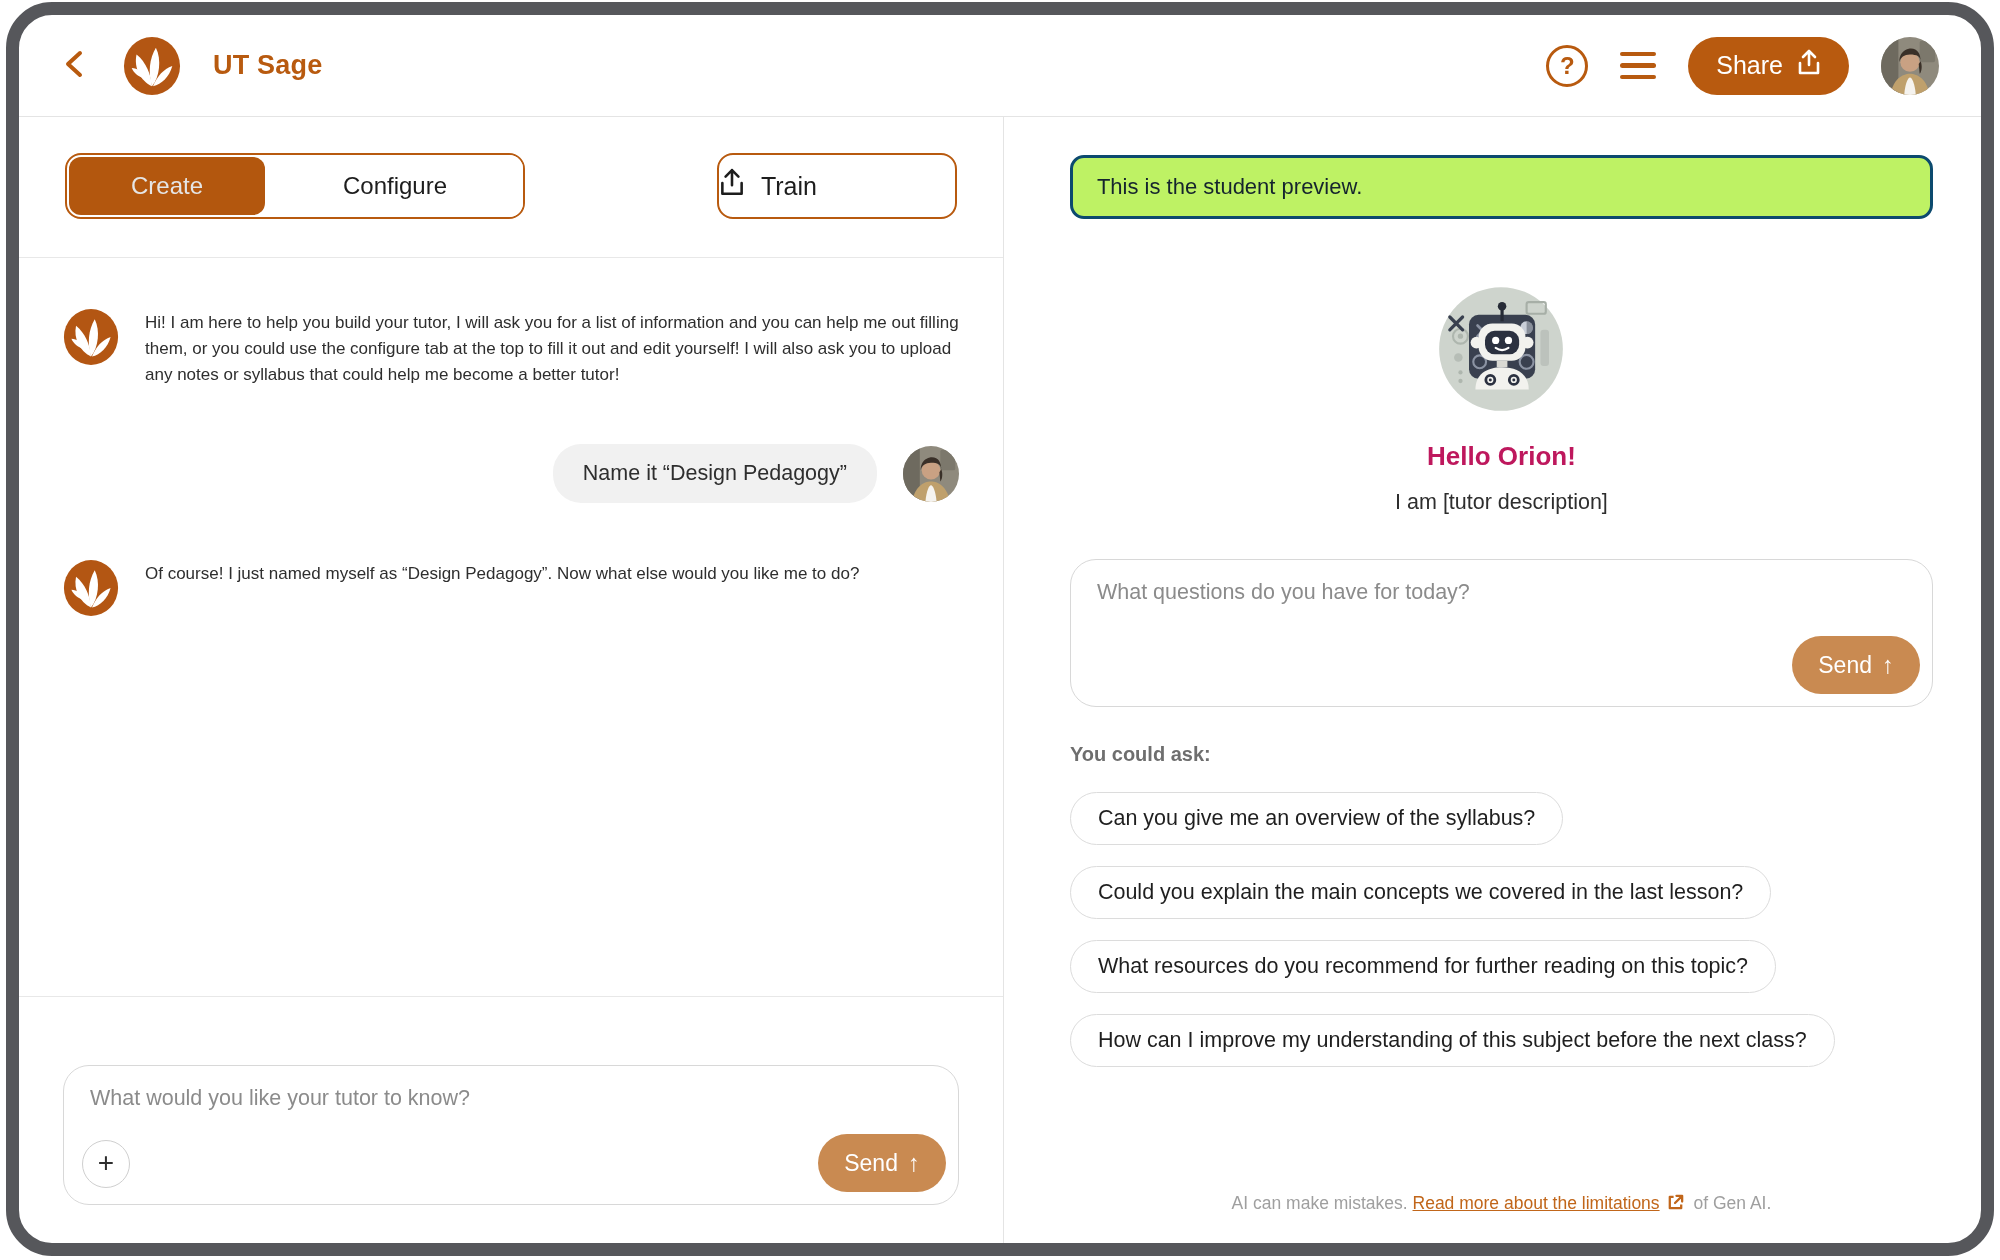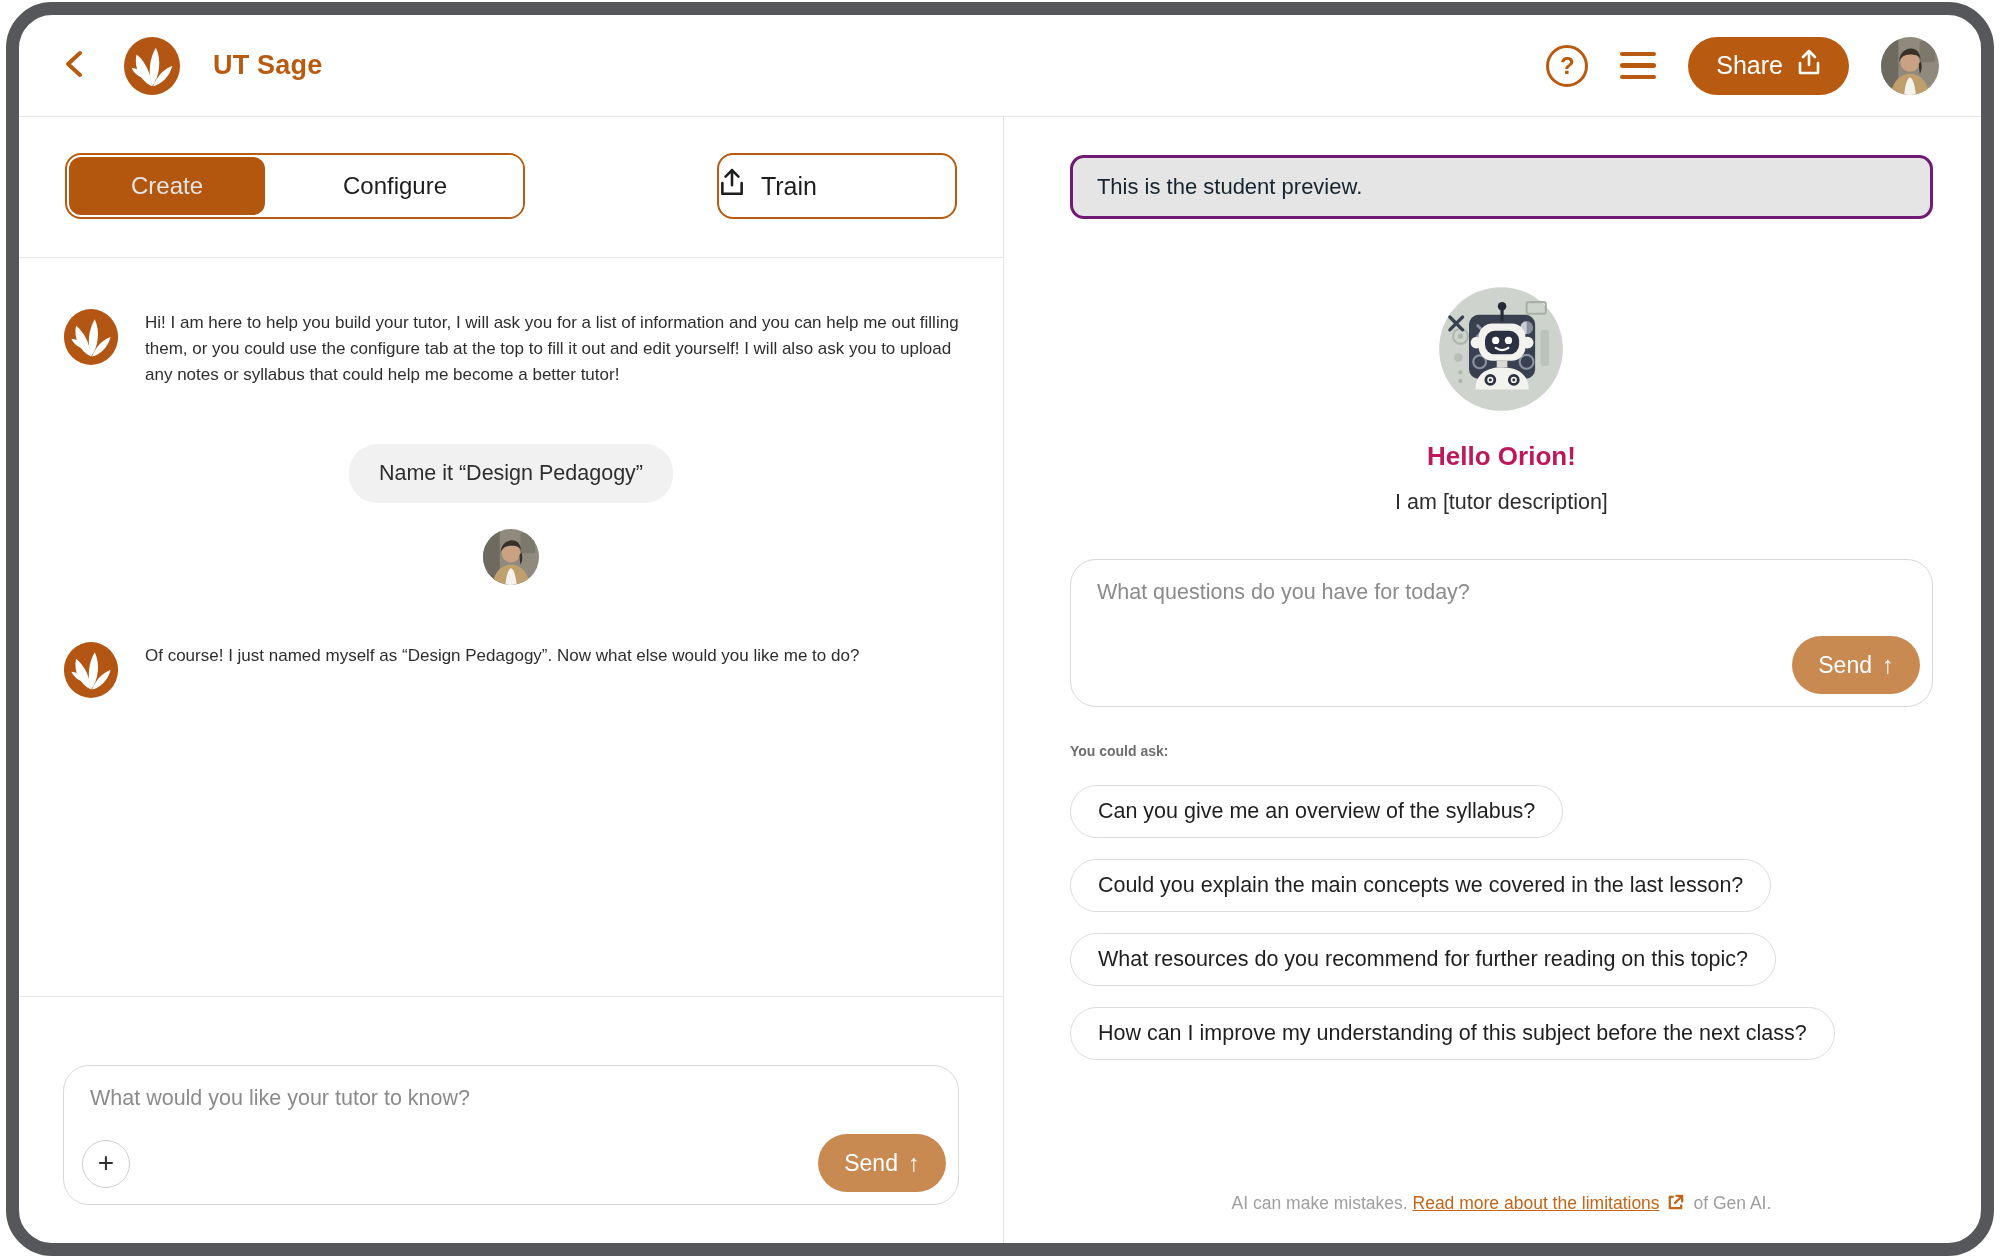--- a/index.html
+++ b/index.html
@@ -48,50 +48,50 @@
   .seg-btn.active { background:#b3570e; color:#e5e5e5; border-radius:12px; margin:2px; flex:0 0 196px; }
   .train-btn { display:flex; align-items:center; justify-content:flex-start; gap:16px;
                width:240px; height:66px; border:2.5px solid #b85a0f; border-radius:16px;
                background:#fff; font-size:25px; font-family:inherit; color:#1d1d1d; cursor:pointer; }
 
   
   .chat-area { flex:1; padding:50px 44px 0 44px; display:flex; flex-direction:column; min-height:0; overflow:hidden; }
   .msg-row { display:flex; gap:26px; margin-bottom:56px; }
   .msg-avatar { width:56px; height:58px; flex:0 0 56px; }
   .msg-text { font-size:17px; line-height:1.53; color:#2e2e2e; max-width:815px; padding-top:2px; }
-  .user-row { display:flex; align-items:center; gap:26px; margin-bottom:56px;flex-direction:column; }
+  .user-row { display:flex; justify-content:flex-end; align-items:center; gap:26px; margin-bottom:56px; }
   .user-bubble { background:#f1f1f1; border-radius:28px; padding:17px 30px; font-size:21.5px; color:#2e2e2e; }
 
   
   .left-composer-wrap { border-top:1px solid #e8e8e8; padding:28px 44px 38px 44px; }
   .composer { position:relative; border:1.5px solid #d8d8d8; border-radius:26px; background:#fff; }
   .composer.tall { height:140px;margin-top:40px; }
   .composer.right-c { height:148px; margin-top:44px; width:100%; }
   .composer input { position:absolute; top:20px; left:26px; right:30px; border:none; outline:none;
                     font-size:21.5px; font-family:inherit; color:#333; background:transparent; }
   .composer input::placeholder { color:#8b8b8b; opacity:1; }
   .plus-btn { position:absolute; left:18px; bottom:16px; width:48px; height:48px; border-radius:50%;
               border:1.5px solid #cfcfcf; background:#fff; color:#2e2e2e; font-size:28px; font-weight:300;
               display:flex; align-items:center; justify-content:center; cursor:pointer; font-family:inherit; padding-bottom:3px;}
   .send-btn { position:absolute; right:12px; bottom:12px; height:58px; padding:0 26px;
               border:none; border-radius:30px; background:#c98a51; color:#fff;
               font-size:23px; font-family:inherit; cursor:pointer;
               display:flex; align-items:center; gap:10px; }
   .send-arrow { font-size:24px; }
 
   
-  .preview-banner { border:3px solid #701a75; background:#e5e5e5; border-radius:14px;
+  .preview-banner { border:3px solid #0c4a6e; background:#bef264; border-radius:14px;
                     padding:16px 24px; font-size:22px; color:#15242e; }
   .hero { display:flex; flex-direction:column; align-items:center; margin-top:66px; }
   .robot-avatar { width:128px; height:128px; }
   .greeting { margin-top:28px; font-size:26px; font-weight:800; color:#be185d; }
   .tutor-desc { margin-top:18px; font-size:21.5px; color:#2e2e2e; }
 
   .suggestions { margin-top:36px; display:flex; flex-direction:column; align-items:flex-start; }
-  .suggestions-label { font-size:14px; font-weight:bold; color:#6e6e6e; }
+  .suggestions-label { font-size:20px; font-weight:bold; color:#6e6e6e; }
   .pill-list { margin-top:26px; display:flex; flex-direction:column; gap:21px; align-items:flex-start; }
   .pill { border:1.5px solid #dcdcdc; background:#fff; border-radius:999px; padding:13px 27px;
           font-size:21.5px; color:#1f1f1f; font-family:inherit; cursor:pointer; white-space:nowrap; }
 
   .rp-footer { margin-top:auto; text-align:center; font-size:17.5px; color:#9f9f9f; padding:8px 0 4px 0; }
   .rp-footer a { color:#c1661a; text-decoration:underline; cursor:pointer; }
   .ext-ico { display:inline-block; vertical-align:-3px; margin:0 4px 0 6px; }
 </style>
 </head>
 <body>

